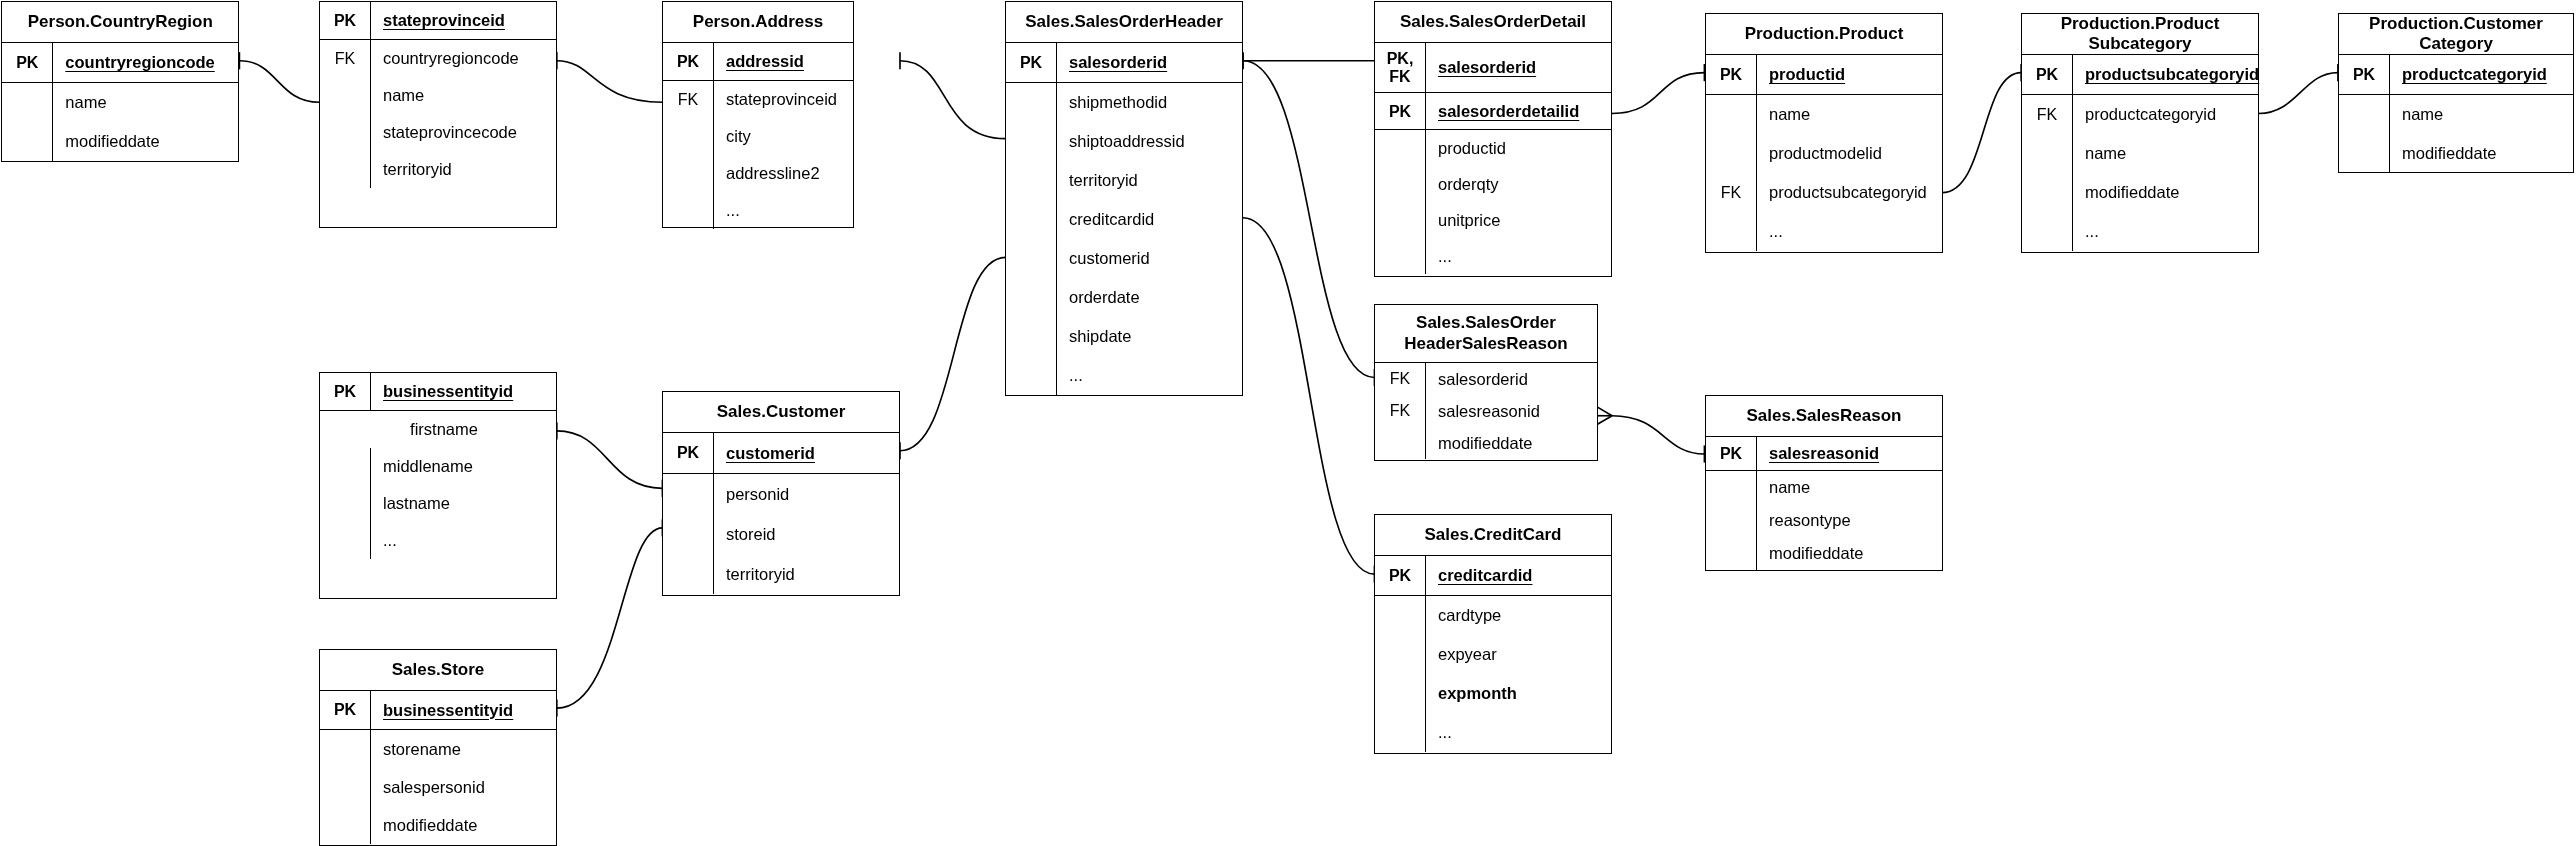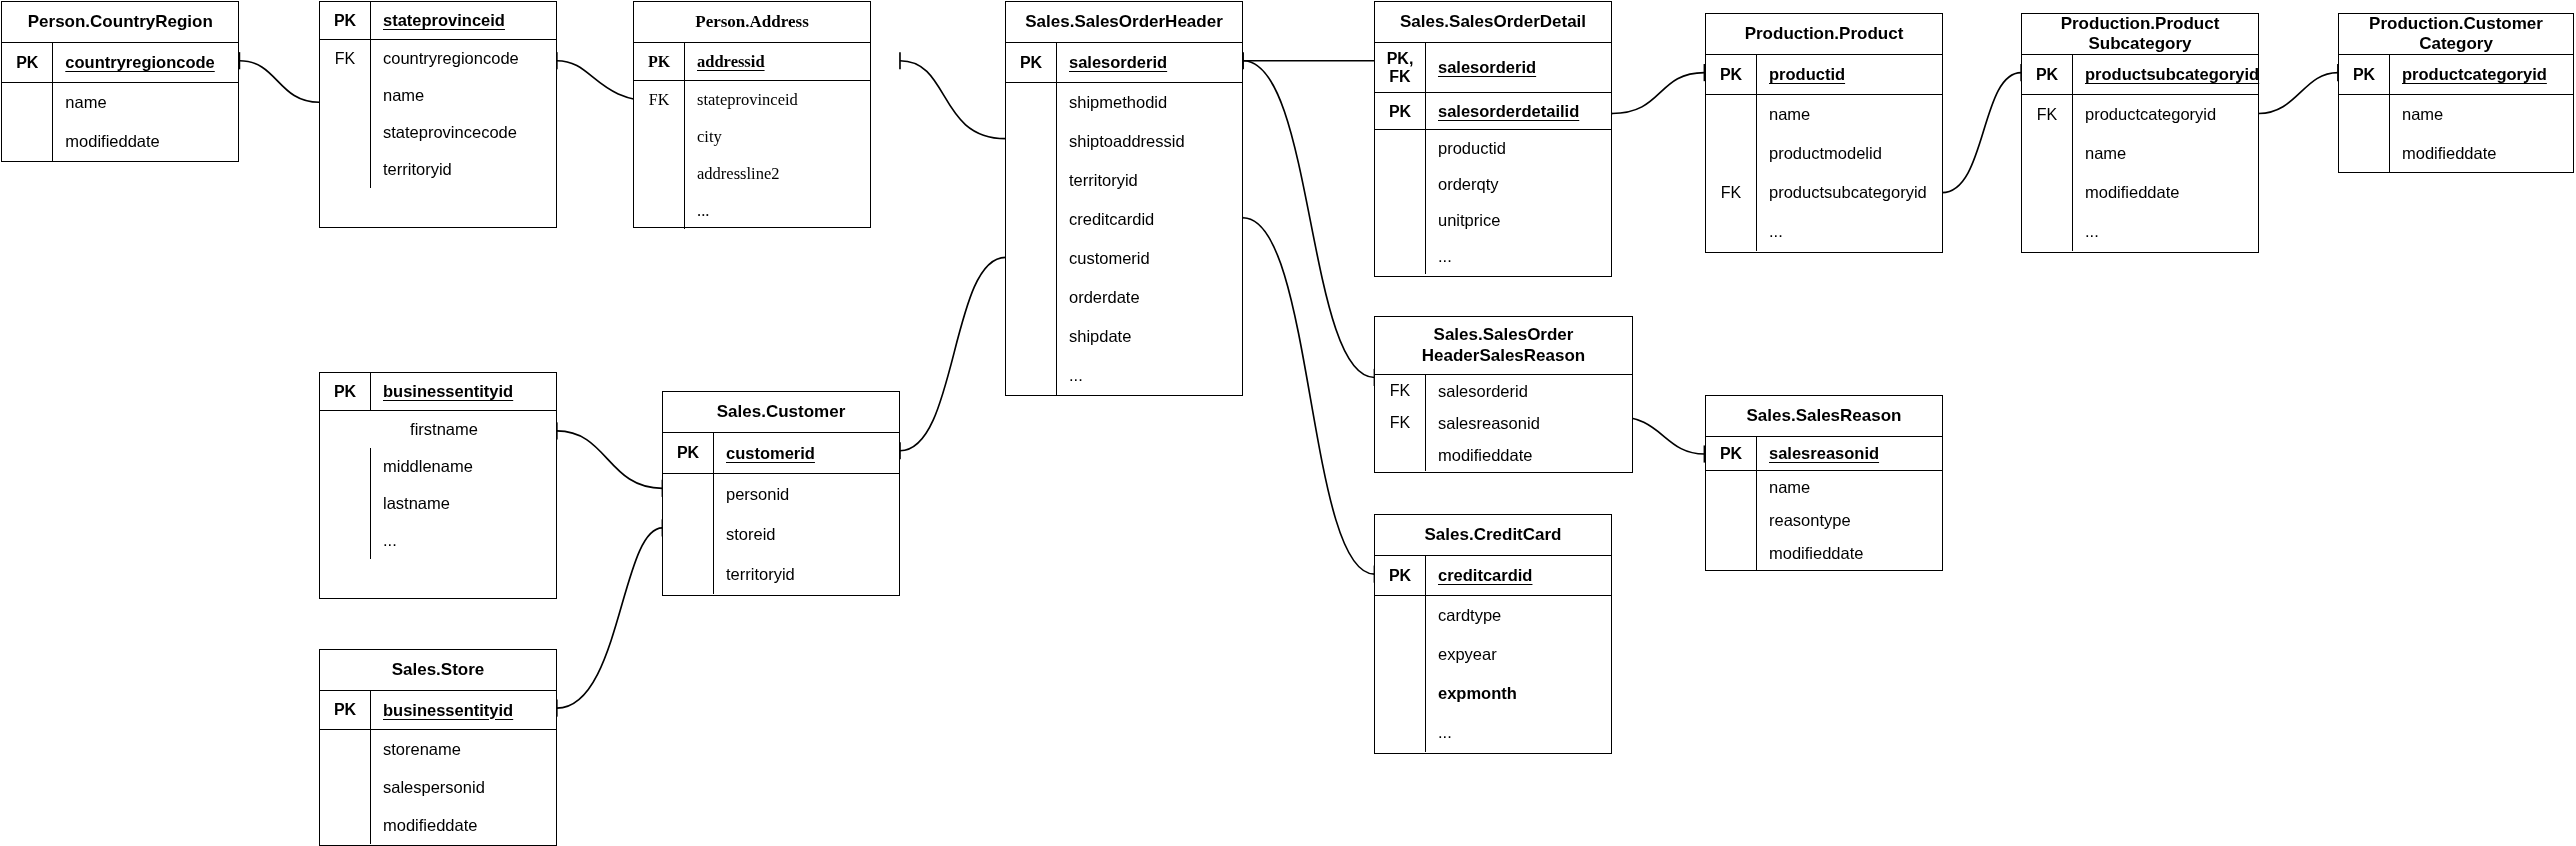--- a/index.html
+++ b/index.html
@@ -246,21 +246,21 @@
         <div class="attr-row" style="height: 37px;">
           <div class="key-cell" style="width: 51px;"></div>
           <div class="name-cell">stateprovincecode</div>
         </div>
         <div class="attr-row" style="height: 37px;">
           <div class="key-cell" style="width: 51px;"></div>
           <div class="name-cell">territoryid</div>
         </div>
       </div>
     </div>
-    <div class="entity" style="left: 633px; top: 1.3px; width: 238px; height: 227px; font-family: Liberation Serif, serif;">
+    <div class="entity" style="left: 662px; top: 1.3px; width: 192px; height: 227px;">
       <div class="entity-title" style="height: 41px;">Person.Address</div>
       <div class="attr-group">
         <div class="attr-row" style="height: 37px;">
           <div class="key-cell pk" style="width: 51px;">PK</div>
           <div class="name-cell pk">addressid</div>
         </div>
       </div>
       <div class="attr-group">
         <div class="attr-row" style="height: 37px;">
           <div class="key-cell" style="width: 51px;">FK</div>
@@ -497,21 +497,21 @@
         <div class="attr-row" style="height: 38px;">
           <div class="key-cell" style="width: 51px;"></div>
           <div class="name-cell">salespersonid</div>
         </div>
         <div class="attr-row" style="height: 38px;">
           <div class="key-cell" style="width: 51px;"></div>
           <div class="name-cell">modifieddate</div>
         </div>
       </div>
     </div>
-    <div class="entity" style="left: 1374px; top: 316px; width: 259px; height: 157px;">
+    <div class="entity" style="left: 1374px; top: 304px; width: 224px; height: 157px;">
       <div class="entity-title" style="height: 58px;">Sales.SalesOrder
 HeaderSalesReason</div>
       <div class="attr-group">
         <div class="attr-row" style="height: 32px;">
           <div class="key-cell" style="width: 51px;">FK</div>
           <div class="name-cell">salesorderid</div>
         </div>
         <div class="attr-row" style="height: 32px;">
           <div class="key-cell" style="width: 51px;">FK</div>
           <div class="name-cell">salesreasonid</div>

